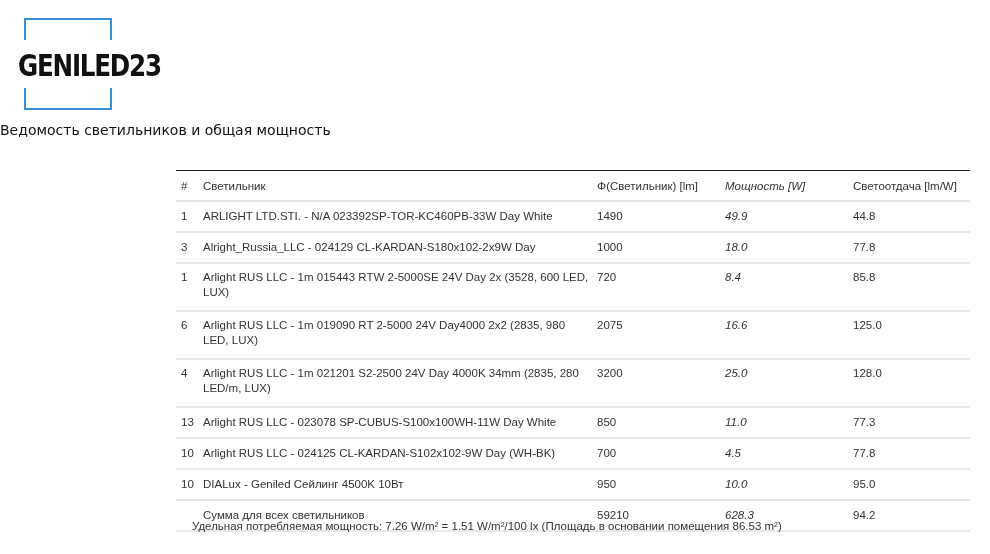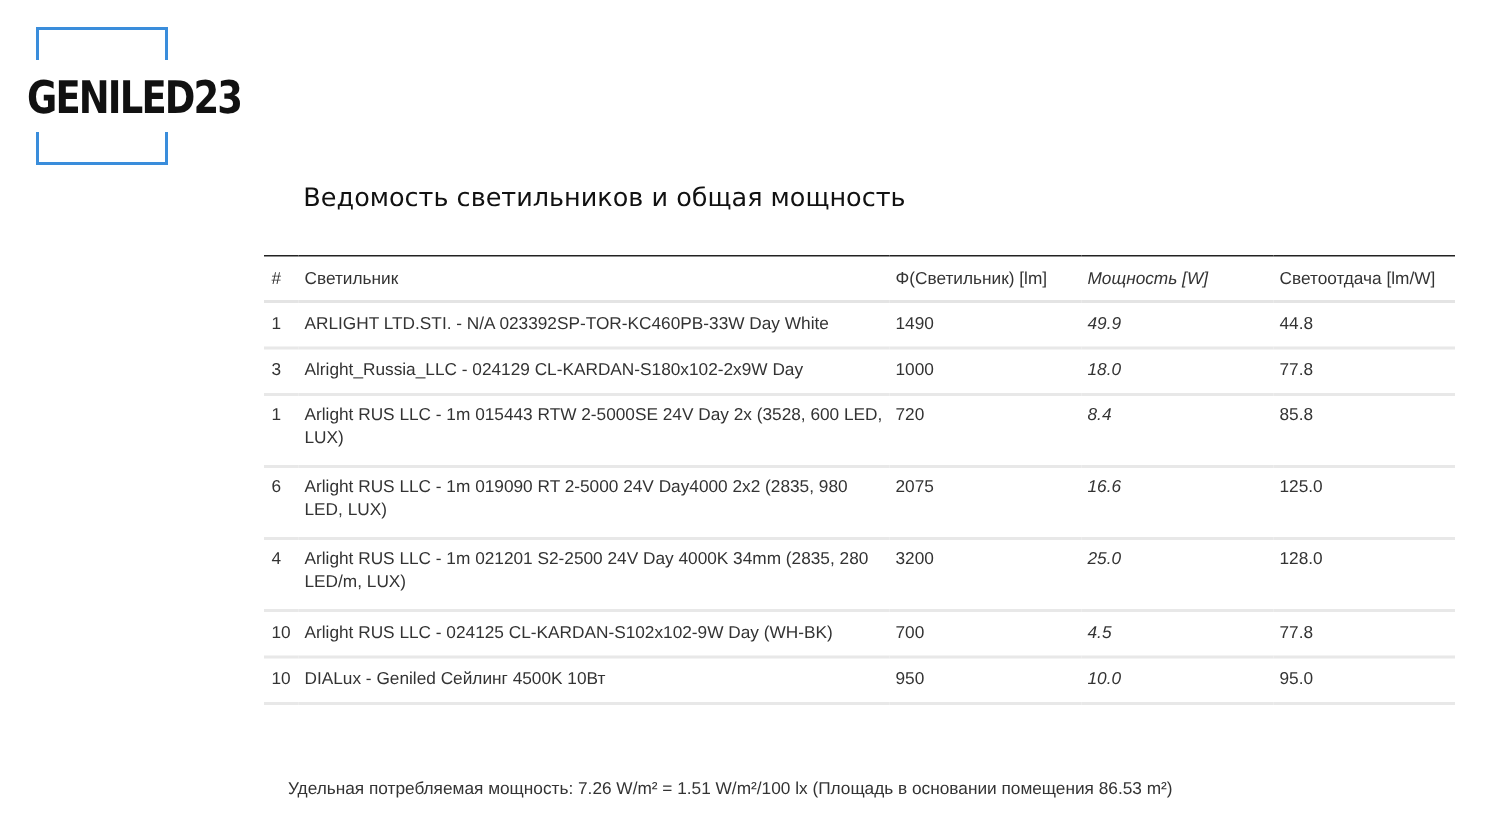--- a/index.html
+++ b/index.html
@@ -1,21 +1,21 @@
 <!DOCTYPE html>
 <html><head>
 <meta charset="utf-8">
 <style>
   html, body { margin:0; padding:0; }
   body { width:990px; height:554px; background:#ffffff; position:relative; overflow:hidden; font-family:"Liberation Sans", sans-serif; color:#222; }
   .logo { position:absolute; left:18px; top:18px; width:140px; height:95px;text-align:center; }
   .logo .frame-top { position:absolute; left:6px; top:0; width:88px; height:22px; border:2px solid #3a8ddb; border-bottom:none; box-sizing:border-box; }
   .logo .frame-bot { position:absolute; left:6px; top:70px; width:88px; height:22px; border:2px solid #3a8ddb; border-top:none; box-sizing:border-box; }
   .logo .text { position:absolute; left:0; top:30px; font-family:"DejaVu Sans", sans-serif; font-weight:bold; font-size:30px; line-height:36px; letter-spacing:-1.5px; color:#111; transform:scaleX(0.82); transform-origin:left center; white-space:nowrap; }
-  .title { position:absolute; left:0; width:806px; top:122px; text-align:center; font-family:"DejaVu Sans", sans-serif; font-size:17px; color:#111; }
+  .title { position:absolute; left:0; width:806px; top:122px; font-family:"DejaVu Sans", sans-serif; font-size:14px; color:#111; }
   table { position:absolute; left:176px; top:170px; width:794px; border-collapse:collapse; font-size:11.5px; color:#333; }
   table thead tr { border-top:1.5px solid #222; }
   th { font-weight:normal; text-align:left; height:29px; padding:0 4px; border-bottom:2px solid #e4e4e4; }
   td { padding:0 4px; height:29px; border-bottom:2px solid #e8e8e8; vertical-align:middle; line-height:15px; }
   tr.tall td { height:40px; vertical-align:top; padding-top:6px; }
   td.num, th.num { width:16px; padding-left:5px; padding-right:2px; }
   td.name, th.name { width:386px;margin-top:37px; }
   td.flux, th.flux { width:120px; }
   td.power, th.power { width:120px;font-style:italic; }
   .note { position:absolute; left:192px; top:520px; font-size:11.5px; color:#333; white-space:nowrap; }
@@ -71,29 +71,43 @@
       <td class="eff">125.0</td>
     </tr>
     <tr class="tall">
       <td class="num">4</td>
       <td class="name">Arlight RUS LLC - 1m 021201 S2-2500 24V Day 4000K 34mm (2835, 280 LED/m, LUX)</td>
       <td class="flux">3200</td>
       <td class="power">25.0</td>
       <td class="eff">128.0</td>
     </tr>
     <tr>
+      <td class="num">13</td>
+      <td class="name">Arlight RUS LLC - 023078 SP-CUBUS-S100x100WH-11W Day White</td>
+      <td class="flux">850</td>
+      <td class="power">11.0</td>
+      <td class="eff">77.3</td>
+    </tr>
+    <tr>
       <td class="num">10</td>
       <td class="name">Arlight RUS LLC - 024125 CL-KARDAN-S102x102-9W Day (WH-BK)</td>
       <td class="flux">700</td>
       <td class="power">4.5</td>
       <td class="eff">77.8</td>
     </tr>
     <tr>
       <td class="num">10</td>
       <td class="name">DIALux - Geniled Сейлинг 4500K 10Вт</td>
       <td class="flux">950</td>
       <td class="power">10.0</td>
       <td class="eff">95.0</td>
     </tr>
+    <tr>
+      <td class="num"></td>
+      <td class="name">Сумма для всех светильников</td>
+      <td class="flux">59210</td>
+      <td class="power">628.3</td>
+      <td class="eff">94.2</td>
+    </tr>
   </tbody>
 </table>
 
 <div class="note">Удельная потребляемая мощность: 7.26 W/m² = 1.51 W/m²/100 lx (Площадь в основании помещения 86.53 m²)</div>
 
 </body></html>

